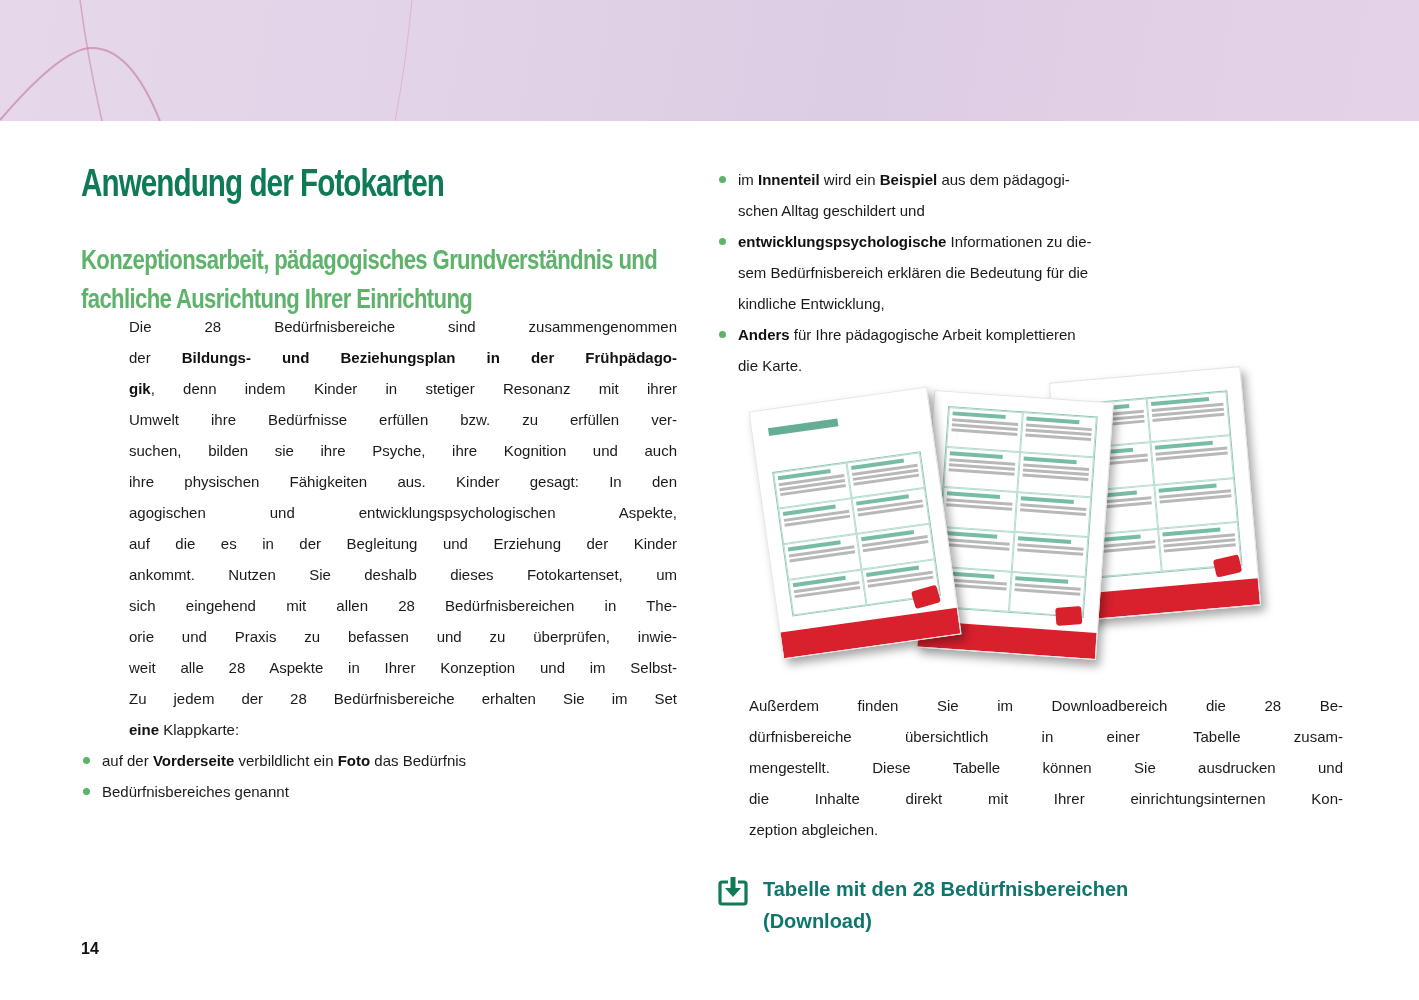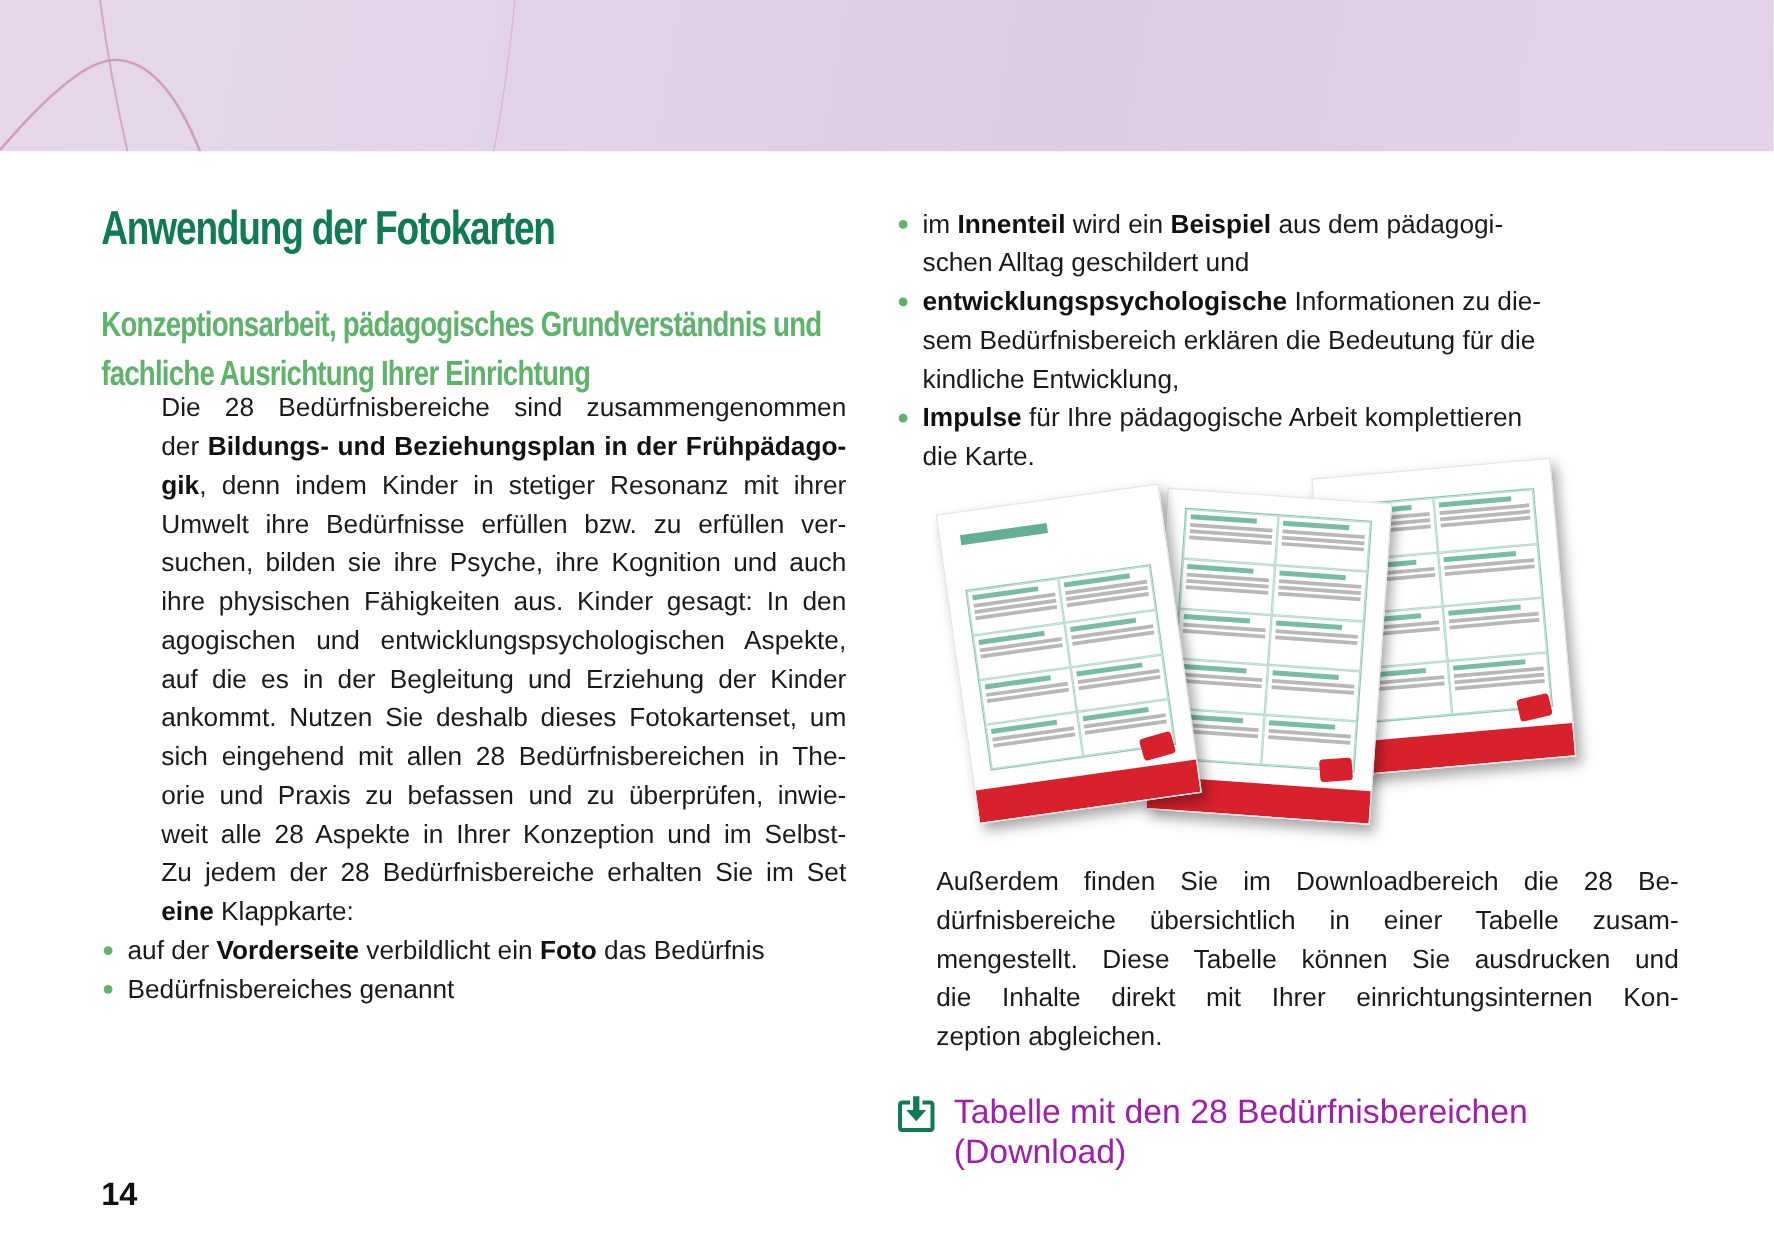--- a/index.html
+++ b/index.html
@@ -24,21 +24,21 @@
   }
   .subtitle {
     margin-top: 28px;
     font-family: "Liberation Sans", sans-serif; font-weight: bold;
     font-size: 28px; color: #5db36a; letter-spacing: -0.8px;
     transform: scaleX(0.79); transform-origin: left top; white-space: nowrap;
     line-height: 39px; height: 78px;
   }
   .body-text {
     font-family: "Liberation Sans", sans-serif;
-    font-size: 21px; line-height: 31px; color: #1a1a1a;
+    font-size: 15px; line-height: 31px; color: #1a1a1a;
   }
   .body-text .ln { display: block; white-space: nowrap; text-align: justify; text-align-last: justify; }
   .body-text .ln.last { text-align-last: left; }
   .body-text b { font-weight: bold; color: #111; }
   .para { margin-top: 4px; margin-left: 48px; }
 
   .bullet-list { list-style: none; }
   .bullet-item { position: relative; padding-left: 21px; }
   .bullet-item .dot {
     position: absolute; left: 2px; top: 12px; width: 7px; height: 7px; border-radius: 50%;
@@ -65,26 +65,26 @@
   }
   .sheet .cell { border: 1px solid #b6dccf; padding: 3px; }
   .sheet .cell .h { height: 4px; background: #4aa58a; width: 80%; margin-bottom: 3px; opacity: .75; }
   .sheet .cell .t { height: 3px; background: #9a9a9a; margin-bottom: 2px; opacity: .7; }
 
   .download {
     position: absolute; left: 717px; top: 873px; display: flex; align-items: flex-start;
   }
   .download-icon { width: 32px; height: 32px; margin-right: 14px; margin-top: 2px; }
   .download-label {
-    font-family: "Liberation Sans", sans-serif; font-weight: normal;
-    font-size: 27px; line-height: 32px; color: #a21caf;
+    font-family: "Liberation Sans", sans-serif; font-weight: bold;
+    font-size: 20px; line-height: 32px; color: #0f766e;
   }
   .page-number {
     position: absolute; left: 81px; top: 940px;
-    font-family: "Liberation Sans", sans-serif; font-weight: bold; font-size: 26px; color: #111;
+    font-family: "Liberation Sans", sans-serif; font-weight: bold; font-size: 16px; color: #111;
   }
 </style>
 </head>
 <body>
 
 <div class="banner">
   <svg width="1419" height="121" viewBox="0 0 1419 121">
     <path d="M 0 120 Q 60 50 90 48 Q 130 46 160 121" fill="none" stroke="#c98aa8" stroke-width="2" opacity="0.75"></path>
     <path d="M 80 0 Q 88 60 102 121" fill="none" stroke="#c98aa8" stroke-width="1.6" opacity="0.6"></path>
     <path d="M 412 0 Q 405 70 395 121" fill="none" stroke="#e0a7c2" stroke-width="1" opacity="0.7"></path>
@@ -137,21 +137,21 @@
       <span class="ln last">schen Alltag geschildert und</span>
     </li>
     <li class="bullet-item">
       <span class="dot"></span>
       <span class="ln last"><b>entwicklungspsychologische</b><span> Informationen zu die-</span></span>
       <span class="ln last">sem Bedürfnisbereich erklären die Bedeutung für die</span>
       <span class="ln last">kindliche Entwicklung,</span>
     </li>
     <li class="bullet-item">
       <span class="dot"></span>
-      <span class="ln last"><b>Impulse</b><span> für Ihre pädagogische Arbeit komplettieren</span></span>
+      <span class="ln last"><b>Anders</b><span> für Ihre pädagogische Arbeit komplettieren</span></span>
       <span class="ln last">die Karte.</span>
     </li>
   </ul>
 </div>
 
 <div class="docs">
   <div class="sheet" style="left:302px; top:6px; width:192px; height:240px; transform:rotate(-5deg);">
     <div class="grid" style="top:22px;">
       <div class="cell">
           <div class="h"></div>

